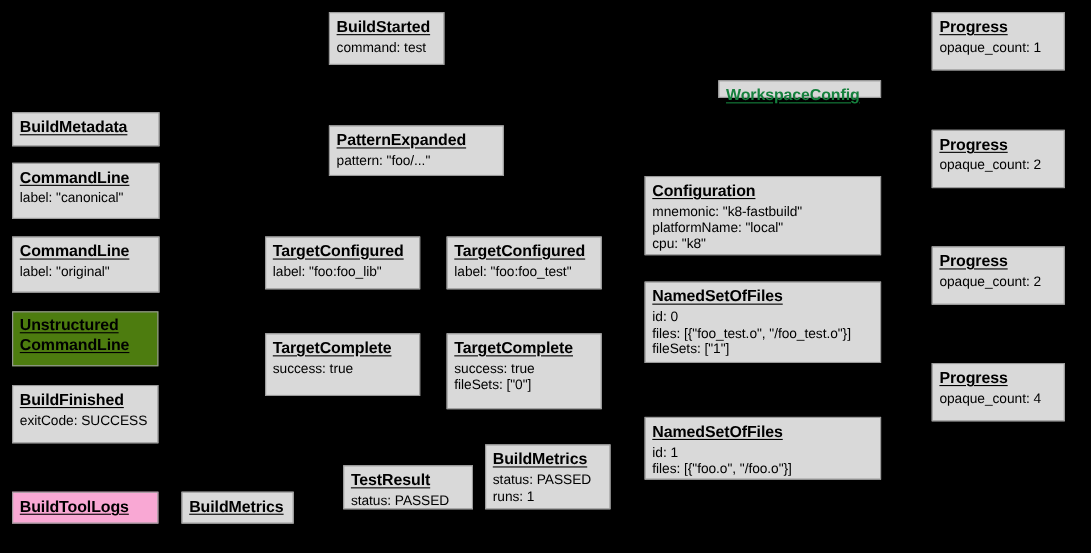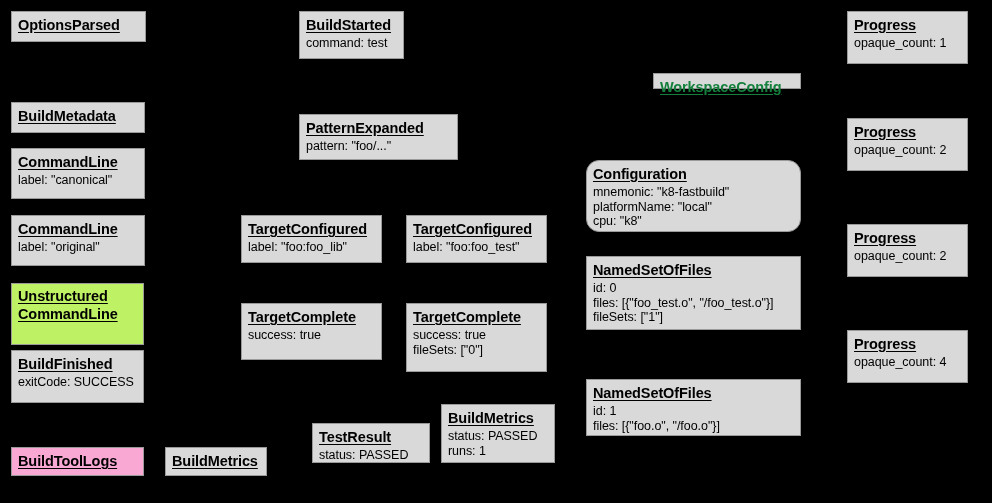--- a/index.html
+++ b/index.html
@@ -39,23 +39,20 @@
     margin-top: 1px;
     white-space: pre-line;
     letter-spacing: -0.05px;
   }
   .node-fields:empty { display: none; }
 </style>
 </head>
 <body>
 
 <div id="canvas" style="background: rgb(0, 0, 0);">
-    <div class="node" style="left: 11px; top: 11px; width: 135px; height: 31px; background: rgb(217, 217, 217); border-color: rgb(154, 154, 154); color: rgb(0, 0, 0);">
-      <div><span class="node-title">OptionsParsed</span></div>
-    </div>
     <div class="node" style="left: 299px; top: 11px; width: 105px; height: 48px; background: rgb(217, 217, 217); border-color: rgb(154, 154, 154); color: rgb(0, 0, 0);">
       <div><span class="node-title">BuildStarted</span></div>
       <div class="node-fields">command: test</div>
     </div>
     <div class="node" style="left: 847px; top: 11px; width: 121px; height: 53px; background: rgb(217, 217, 217); border-color: rgb(154, 154, 154); color: rgb(0, 0, 0);">
       <div><span class="node-title">Progress</span></div>
       <div class="node-fields">opaque_count: 1</div>
     </div>
     <div class="node" style="left: 653px; top: 73px; width: 148px; height: 16px; background: rgb(217, 217, 217); border-color: rgb(154, 154, 154); color: #15803d;">
       <div><span class="node-title">WorkspaceConfig</span></div>
@@ -68,21 +65,21 @@
       <div class="node-fields">pattern: "foo/..."</div>
     </div>
     <div class="node" style="left: 847px; top: 118px; width: 121px; height: 53px; background: rgb(217, 217, 217); border-color: rgb(154, 154, 154); color: rgb(0, 0, 0);">
       <div><span class="node-title">Progress</span></div>
       <div class="node-fields">opaque_count: 2</div>
     </div>
     <div class="node" style="left: 11px; top: 148px; width: 134px; height: 51px; background: rgb(217, 217, 217); border-color: rgb(154, 154, 154); color: rgb(0, 0, 0);">
       <div><span class="node-title">CommandLine</span></div>
       <div class="node-fields">label: "canonical"</div>
     </div>
-    <div class="node" style="left: 586px; top: 160px; width: 215px; height: 72px; background: rgb(217, 217, 217); border-color: rgb(154, 154, 154); color: rgb(0, 0, 0); border-radius: 13px;">
+    <div class="node" style="left: 586px; top: 160px; width: 215px; height: 72px; background: rgb(217, 217, 217); border-color: rgb(154, 154, 154); color: rgb(0, 0, 0);">
       <div><span class="node-title">Configuration</span></div>
       <div class="node-fields">mnemonic: "k8-fastbuild"
 platformName: "local"
 cpu: "k8"</div>
     </div>
     <div class="node" style="left: 11px; top: 215px; width: 134px; height: 51px; background: rgb(217, 217, 217); border-color: rgb(154, 154, 154); color: rgb(0, 0, 0);">
       <div><span class="node-title">CommandLine</span></div>
       <div class="node-fields">label: "original"</div>
     </div>
     <div class="node" style="left: 241px; top: 215px; width: 141px; height: 48px; background: rgb(217, 217, 217); border-color: rgb(154, 154, 154); color: rgb(0, 0, 0);">
@@ -96,21 +93,21 @@
     <div class="node" style="left: 847px; top: 224px; width: 121px; height: 53px; background: rgb(217, 217, 217); border-color: rgb(154, 154, 154); color: rgb(0, 0, 0);">
       <div><span class="node-title">Progress</span></div>
       <div class="node-fields">opaque_count: 2</div>
     </div>
     <div class="node" style="left: 586px; top: 256px; width: 215px; height: 74px; background: rgb(217, 217, 217); border-color: rgb(154, 154, 154); color: rgb(0, 0, 0);">
       <div><span class="node-title">NamedSetOfFiles</span></div>
       <div class="node-fields">id: 0
 files: [{"foo_test.o", "/foo_test.o"}]
 fileSets: ["1"]</div>
     </div>
-    <div class="node" style="left: 11px; top: 283px; width: 133px; height: 62px; background: #bef264; border-color: rgb(154, 154, 154); color: rgb(0, 0, 0);">
+    <div class="node" style="left: 11px; top: 283px; width: 133px; height: 50px; background: #4d7c0f; border-color: rgb(154, 154, 154); color: rgb(0, 0, 0);">
       <div><span class="node-title">Unstructured
 CommandLine</span></div>
     </div>
     <div class="node" style="left: 241px; top: 303px; width: 141px; height: 57px; background: rgb(217, 217, 217); border-color: rgb(154, 154, 154); color: rgb(0, 0, 0);">
       <div><span class="node-title">TargetComplete</span></div>
       <div class="node-fields">success: true</div>
     </div>
     <div class="node" style="left: 406px; top: 303px; width: 141px; height: 69px; background: rgb(217, 217, 217); border-color: rgb(154, 154, 154); color: rgb(0, 0, 0);">
       <div><span class="node-title">TargetComplete</span></div>
       <div class="node-fields">success: true

